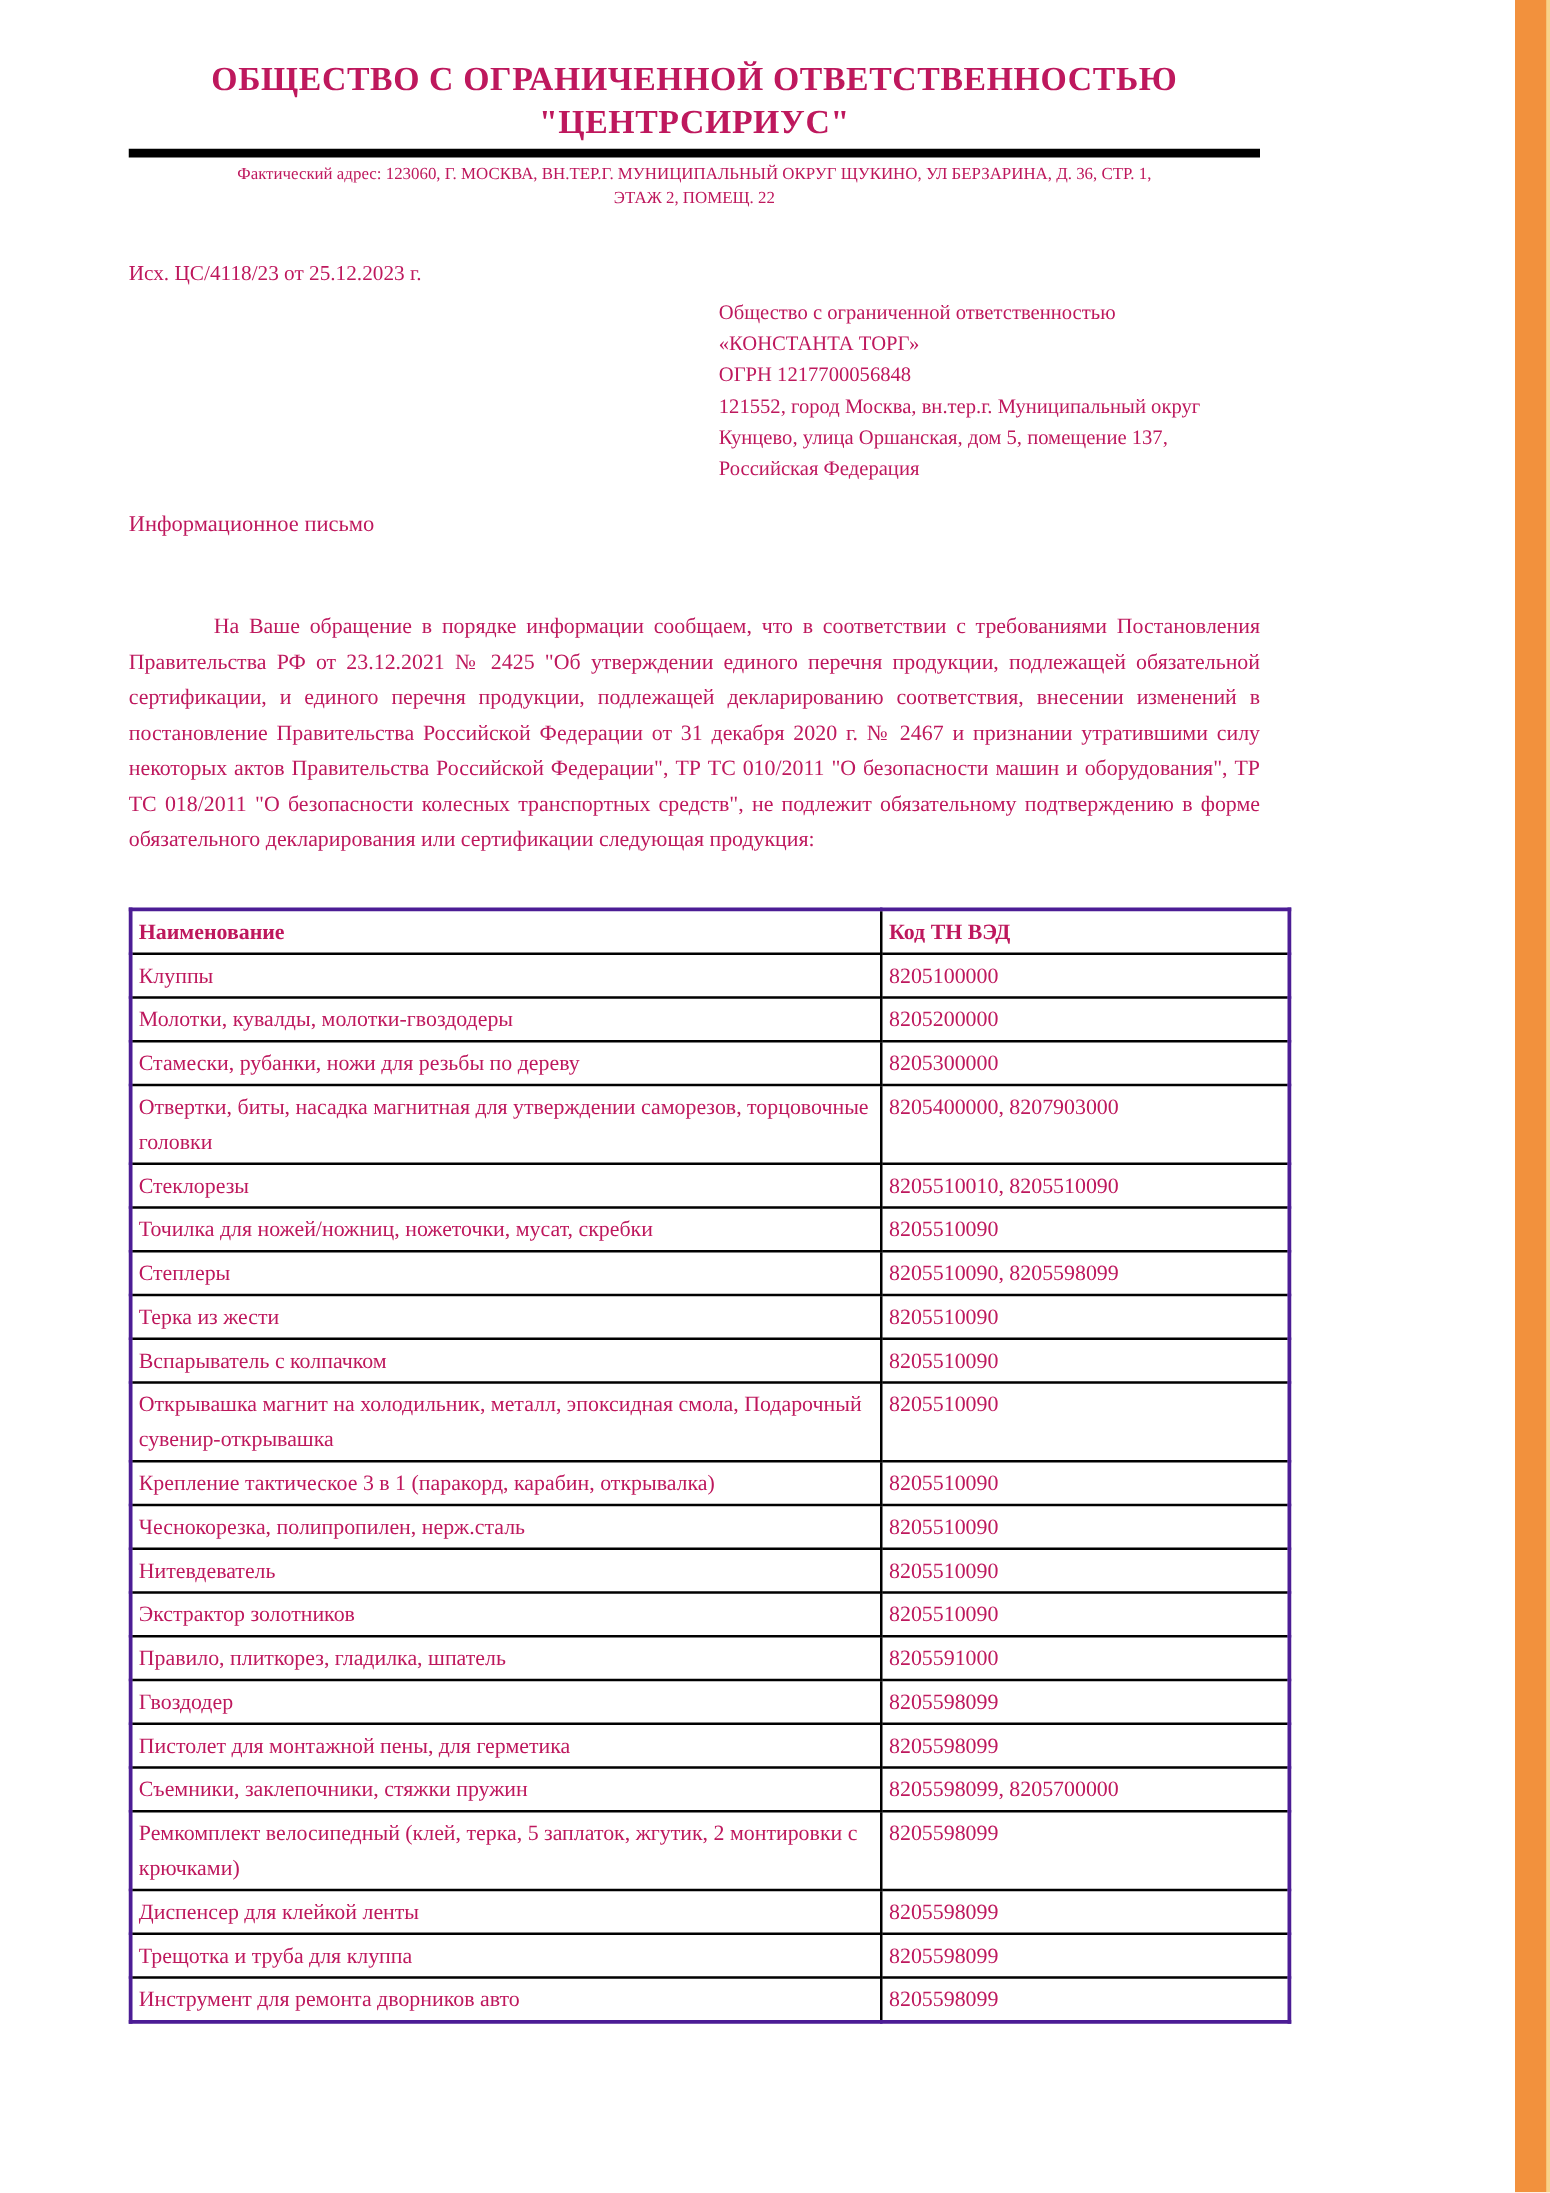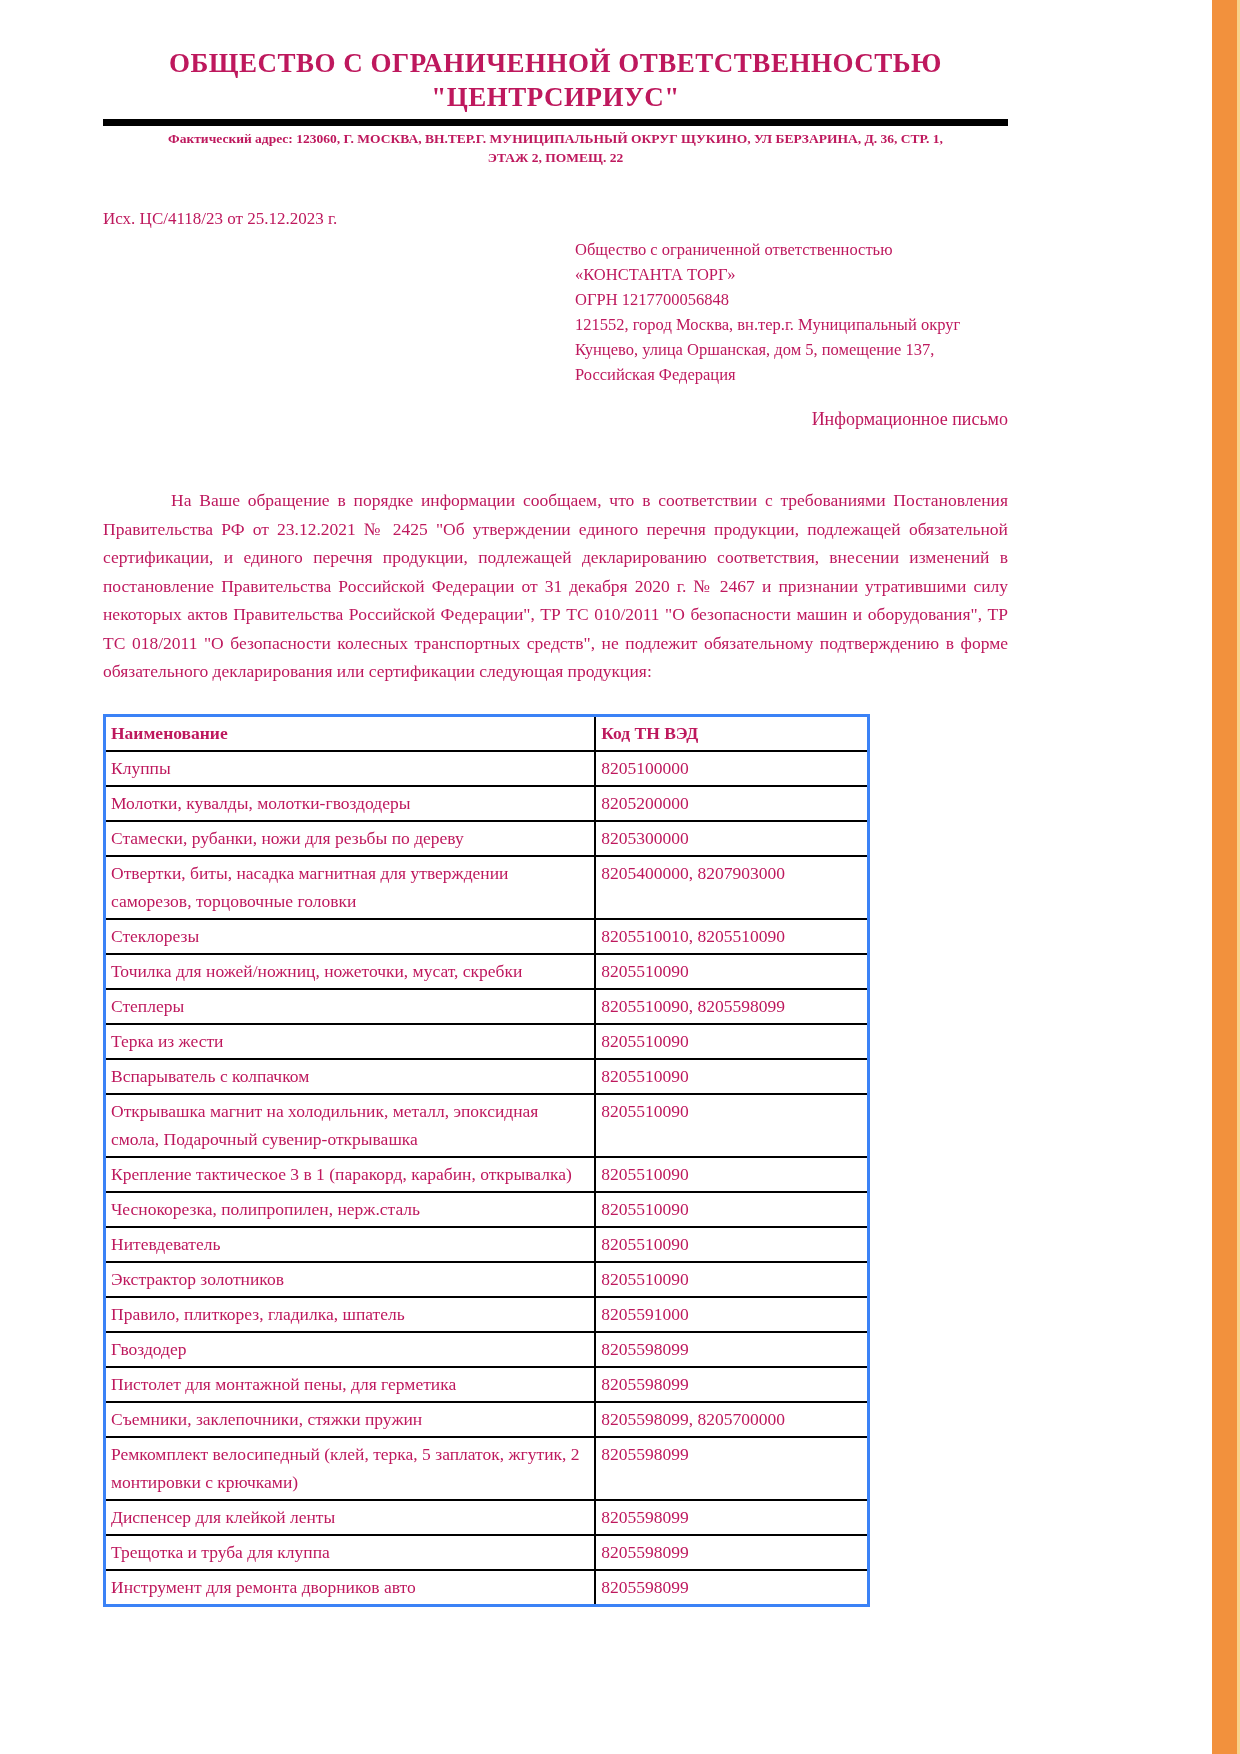--- a/index.html
+++ b/index.html
@@ -26,52 +26,52 @@
     font-size:27px;
     line-height:34px;
     letter-spacing:0.5px;
   }
   .header-rule{
     height:7px;background:#000;margin-top:5px;
   }
   .address{
     margin-top:3px;
     text-align:center;
-    font-weight:bold;
+    font-weight:normal;
     font-size:13.5px;
     line-height:19px;
   }
   .ref-line{
     margin-top:42px;
     font-size:17px;
   }
   .recipient-block{
     margin-left:472px;
     margin-top:8px;
     width:440px;
     font-size:16.5px;
     line-height:25px;
   }
   .letter-title{
     margin-top:22px;
-    text-align:right;
+    text-align:left;
     font-size:18px;
   }
   .body-paragraph{
     margin-top:56px;
     font-size:17.5px;
     line-height:28.5px;
     text-align:justify;
     text-indent:68px;
   }
   table.products{
     border-collapse:collapse;
-    margin-top:28px;
-    width:767px;
-    border:3px solid #3b82f6;
+    margin-top:40px;
+    width:930px;
+    border:3px solid #4c1d95;
   }
   table.products th, table.products td{
     border:2px solid #000;
     font-size:17.5px;
     line-height:28px;
     padding:2px 5px 3px 5px;
     vertical-align:top;
     text-align:left;
     font-weight:normal;
   }

